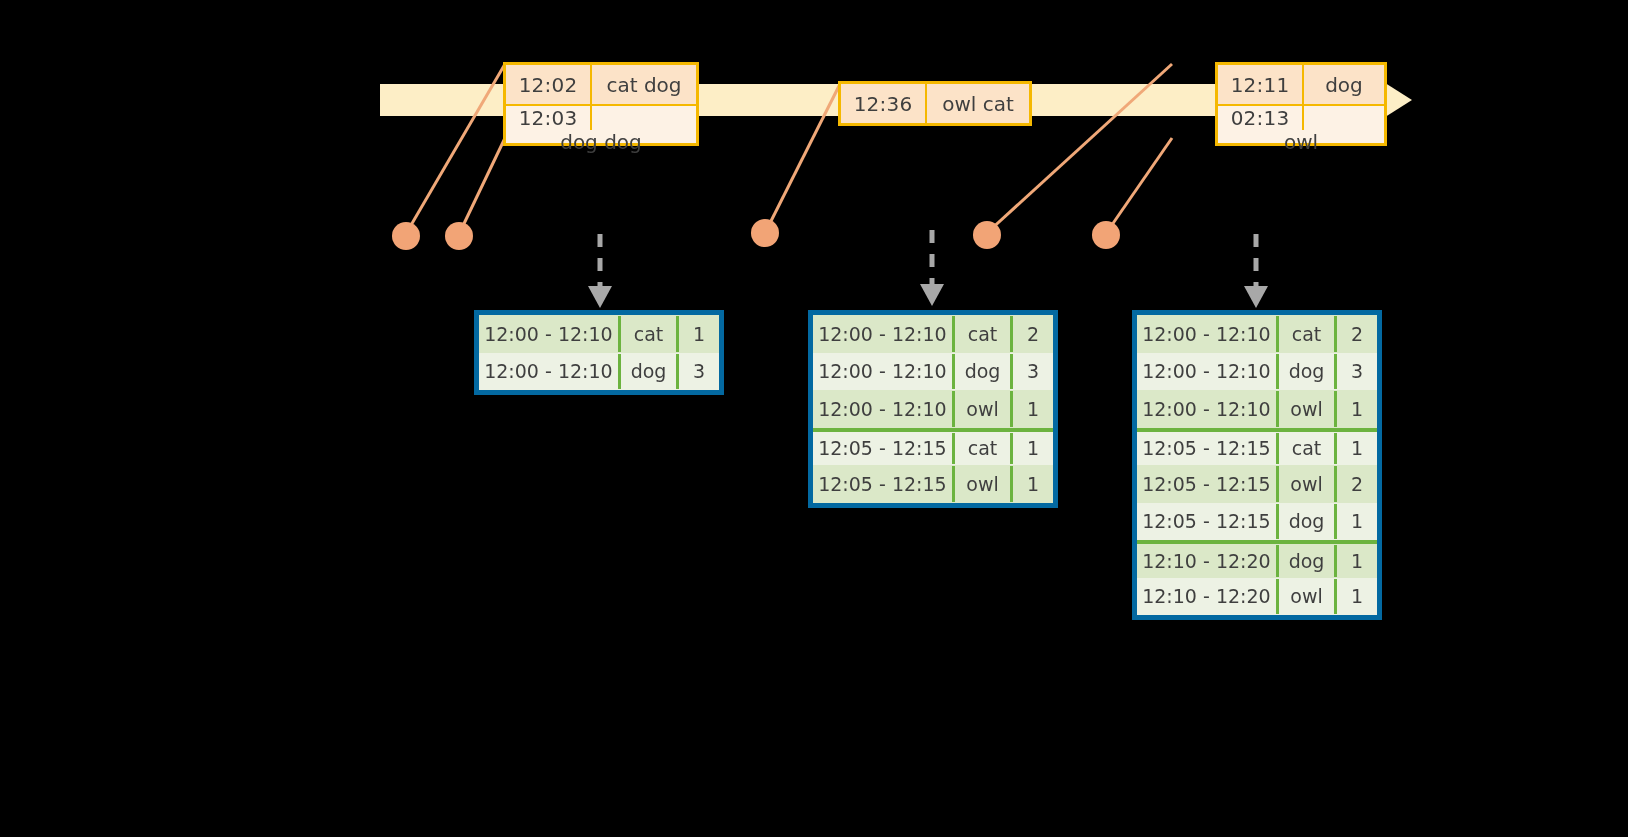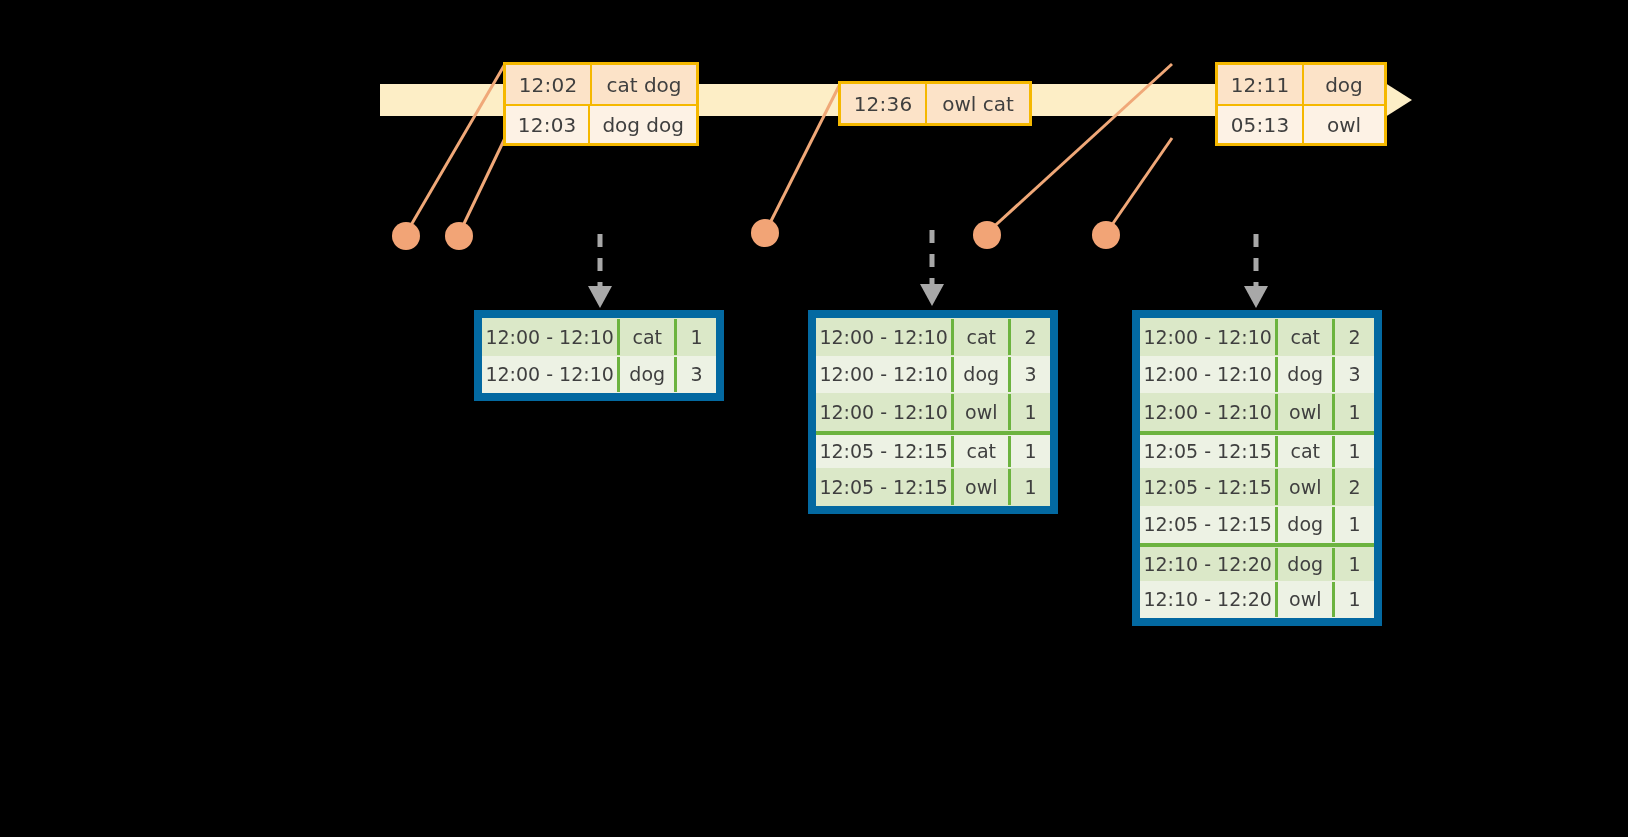--- a/index.html
+++ b/index.html
@@ -7,36 +7,36 @@
     width:1628px;height:837px;position:relative;overflow:hidden;
     font-family:"DejaVu Sans","Liberation Sans",sans-serif;
     background:#000;color:#3a3a3a;
   }
   #stage{position:absolute;left:0;top:0;width:1628px;height:837px;padding-left:36px;}
   svg.layer{position:absolute;left:0;top:0;width:1628px;height:837px;pointer-events:none;}
 
   
   .evt-group{position:absolute;border:3px solid #f5b800;box-sizing:border-box;}
   .evt-row{display:flex;height:39px;box-sizing:border-box;}
-  .evt-row + .evt-row{border-top:2px solid #f5b800;}
+  .evt-row + .evt-row{border-top:2px solid #f5b800;flex-direction:column;}
   .evt-row.r0{background:#fce3c8;}
   .evt-row.r1{background:#fdf2e5;}
   .evt-time{
     width:86px;display:flex;align-items:center;justify-content:center;
     font-size:20px;border-right:2px solid #f5b800;box-sizing:border-box;
     color:#3f3f3f;letter-spacing:.2px;
   }
   .evt-words{
     flex:1;display:flex;align-items:center;justify-content:center;
     font-size:20px;color:#3f3f3f;padding:0 12px;box-sizing:border-box;
     white-space:nowrap;
   }
 
   
-  .tbl{position:absolute;border:8px solid #0369a1;box-sizing:border-box;background:#fca5a5;}
+  .tbl{position:absolute;border:5px solid #0369a1;box-sizing:border-box;background:#fca5a5;}
   .trow{display:flex;height:37.5px;box-sizing:border-box;}
   .trow.sep{border-top:4px solid #6cb33f;}
   .trow.even{background:#dbe8c8;}
   .trow.odd{background:#edf2e4;}
   .tcell{
     display:flex;align-items:center;justify-content:center;
     font-size:19px;color:#3f3f3f;box-sizing:border-box;
     background:inherit;white-space:nowrap;
   }
   .c-win{width:146px;border-right:3px solid #6cb33f;}
@@ -101,21 +101,21 @@
       <div class="evt-words">owl cat</div>
     </div>
   </div>
 
   <div class="evt-group" style="left:1215px;top:62px;width:172px;">
     <div class="evt-row r0">
       <div class="evt-time">12:11</div>
       <div class="evt-words">dog</div>
     </div>
     <div class="evt-row r1">
-      <div class="evt-time">05:13</div>
+      <div class="evt-time">02:13</div>
       <div class="evt-words">owl</div>
     </div>
   </div>
 
   <div class="tbl" style="left:474px;top:310px;width:250px;">
       <div class="trow even">
         <div class="tcell c-win">12:00 - 12:10</div>
         <div class="tcell c-key">cat</div>
         <div class="tcell c-val">1</div>
       </div>

